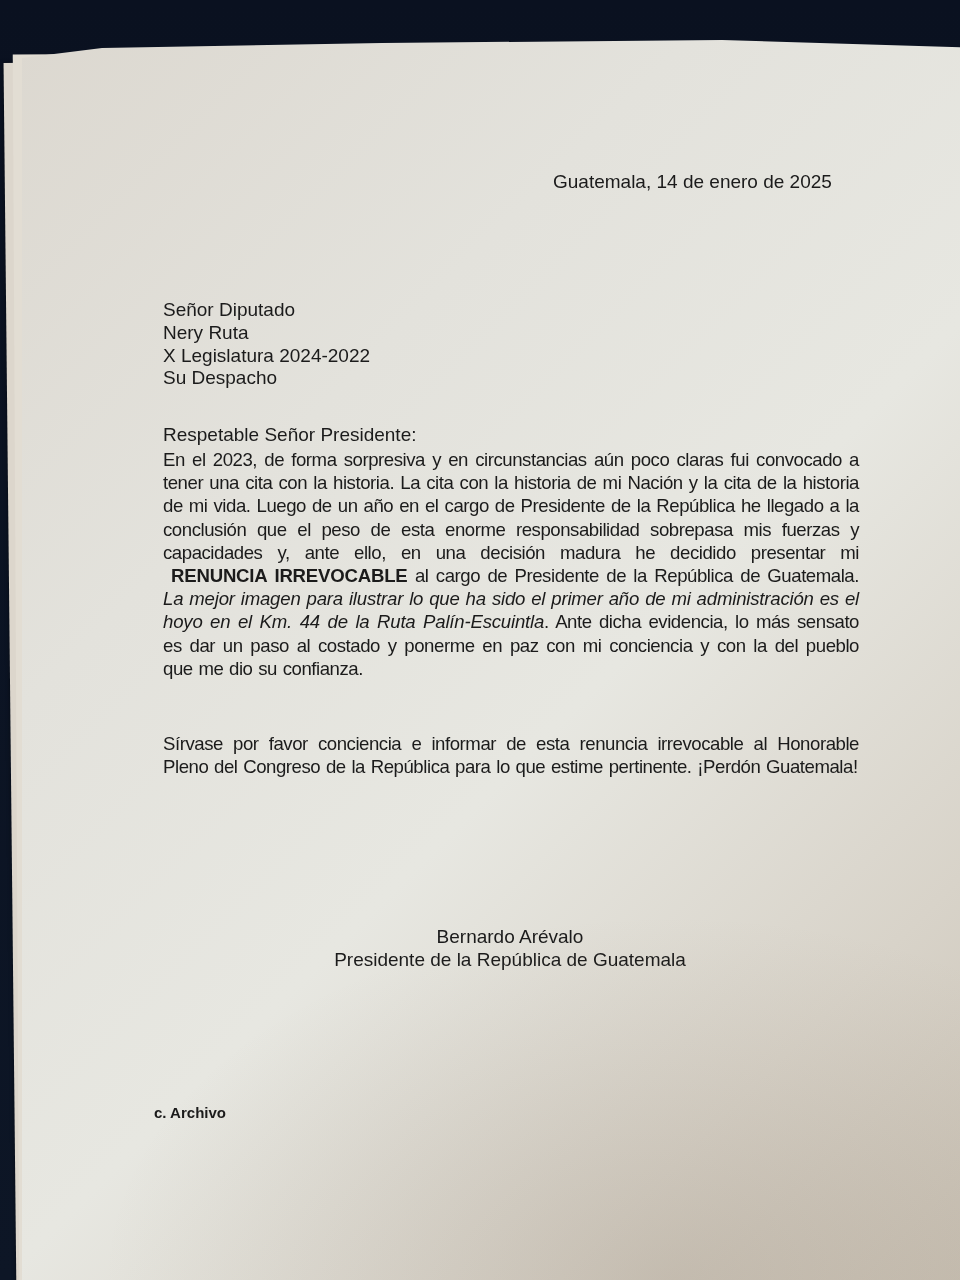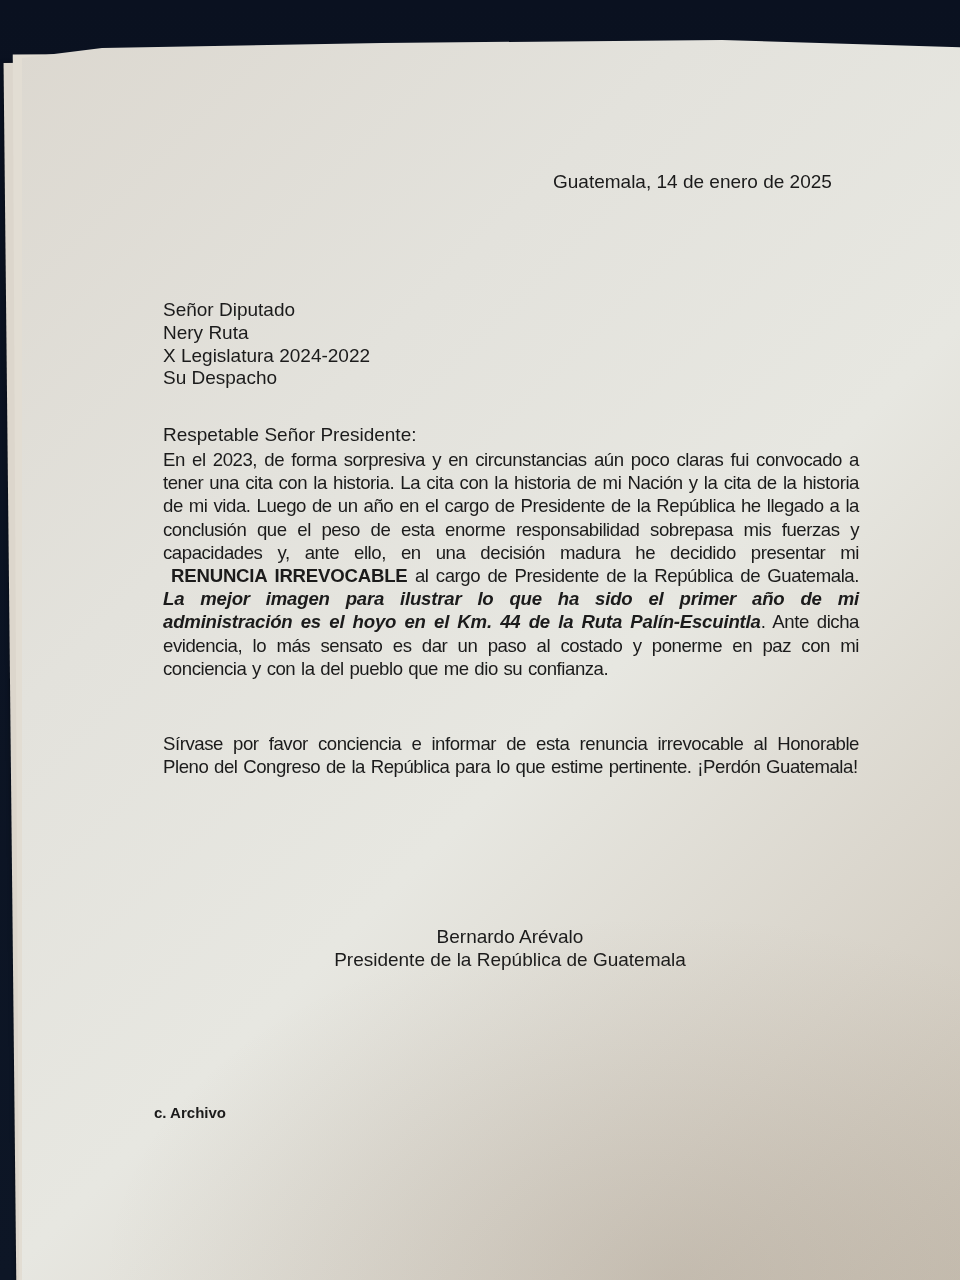--- a/index.html
+++ b/index.html
@@ -50,21 +50,21 @@
     position: absolute; left: 163px; width: 696px;
     text-align: justify; line-height: 23.2px;
     font-family: "Liberation Sans", sans-serif;
     font-size: 18.6px;
     letter-spacing: -0.45px;
     word-spacing: 1px;
   }
   .p1 { top: 448px; }
   .p2 { top: 732px; }
   .b { font-weight: bold; letter-spacing: -0.2px; margin-left: 8px; }
-  .bi { font-weight: bold; font-style: italic; letter-spacing: -0.2px; }
+  .bi { font-weight: normal; font-style: italic; letter-spacing: -0.2px; }
   .signature {
     position: absolute; top: 925px; left: 300px; width: 420px;
     text-align: center; line-height: 23px; font-size: 19px;
   }
   .cc {
     position: absolute; top: 1104px; left: 154px;
     font-weight: bold; font-size: 15px;
   }
   .shadow-overlay {
     position: absolute; left: 0; top: 850px; width: 960px; height: 430px;

